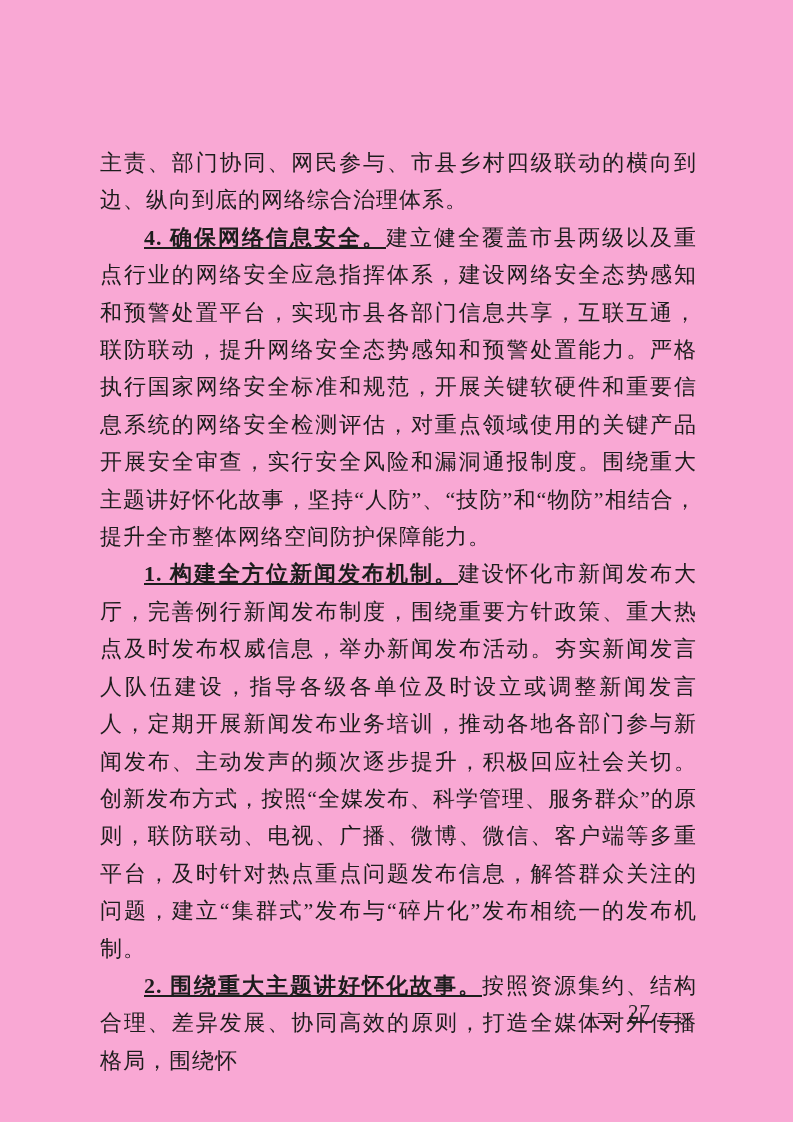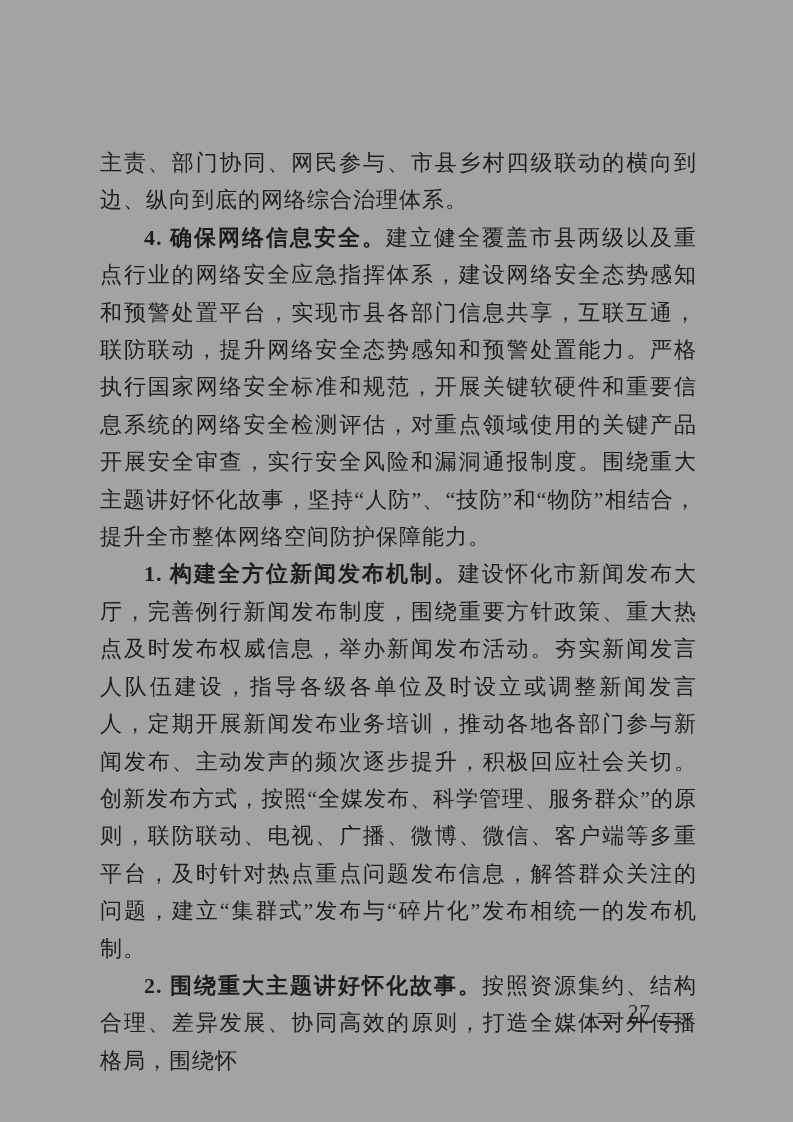--- a/index.html
+++ b/index.html
@@ -11,21 +11,21 @@
     height: 1122px;
     background: #ffffff;
     position: relative;
     overflow: hidden;
     font-family: "Liberation Serif", "DejaVu Serif", serif;
     color: #1d1d1d;
   }
   .page {
     position: absolute;
     inset: 0;
-    background: #a3a3a3;
+    background: #f9a8d4;
   }
   .content {
     position: absolute;
     left: 100px;
     top: 144px;
     width: 597px;
   }
   .para {
     margin: 0;
     font-size: 22px;
@@ -33,20 +33,21 @@
     letter-spacing: 1px;
     text-align: justify;
     text-justify: inter-ideograph;
     word-break: break-all;
   }
   .para.indent {
     text-indent: 2em;
   }
   .run-bold {
     font-weight: 700;
+    text-decoration: underline;
   }
   .footer {
     position: absolute;
     top: 999px;
     right: 112px;
     font-size: 21px;
     line-height: 26px;
     color: #2a2a2a;
     white-space: nowrap;
     text-decoration: underline;

